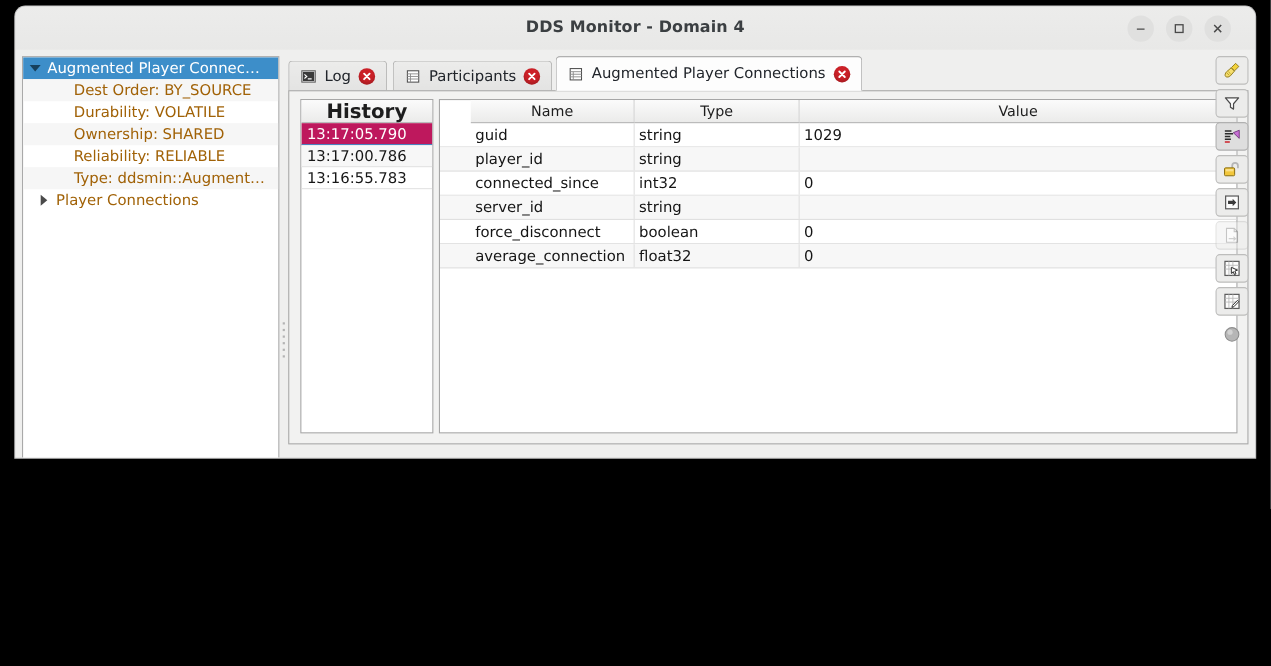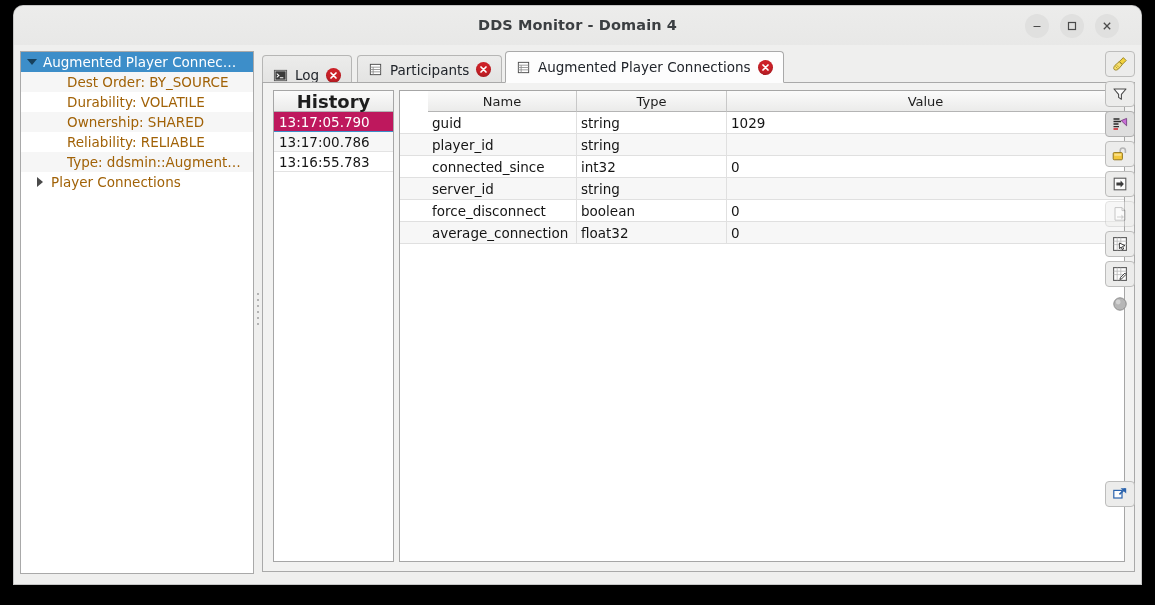--- a/index.html
+++ b/index.html
@@ -3,21 +3,21 @@
 <meta charset="utf-8">
 <style>
   html,body{margin:0;padding:0;background:#000;}
   body{
     width:1155px;height:605px;overflow:hidden;
     font-family:"DejaVu Sans","Liberation Sans",sans-serif;
     -webkit-font-smoothing:antialiased;
   }
   
   #window{
-    position:absolute;left:14px;top:6px;width:1127px;height:578px;
+    position:absolute;left:14px;top:6px;width:1127px;height:410px;
     background:#efefee;border-radius:9px 9px 0 0;
     box-shadow:0 0 0 1px #c6c6c6;
     overflow:hidden;
   }
   #titlebar{
     position:relative;height:39px;
     background:linear-gradient(#ececeb,#e8e8e7);
     border-bottom:1px solid #d3d3d2;
     border-radius:9px 9px 0 0;
   }
@@ -218,21 +218,21 @@
           <span></span>
           <span></span>
           <span></span>
       </div>
     </div>
 
     <div id="tabarea">
 
       <div id="tabbar">
 
-        <div class="tab" style="left:0;align-items:flex-end;">
+        <div class="tab" style="left:0;">
           <svg class="tabicon" viewBox="0 0 16 16">
             <rect x="1.5" y="2.5" width="13" height="11" fill="#fafafa" stroke="#5a5a5a"></rect>
             <rect x="2.5" y="3.5" width="11" height="9" fill="#3a3a3a"></rect>
             <path d="M4 6 L6.3 8 L4 10" stroke="#ffffff" stroke-width="1.1" fill="none"></path>
             <path d="M7.3 10.4 H11" stroke="#ffffff" stroke-width="1.1"></path>
           </svg>
           <span>Log</span>
           <span class="tabclose">
             <svg width="9" height="9" viewBox="0 0 9 9">
               <path d="M2 2 L7 7 M7 2 L2 7" stroke="#fff" stroke-width="1.7" stroke-linecap="round"></path>

